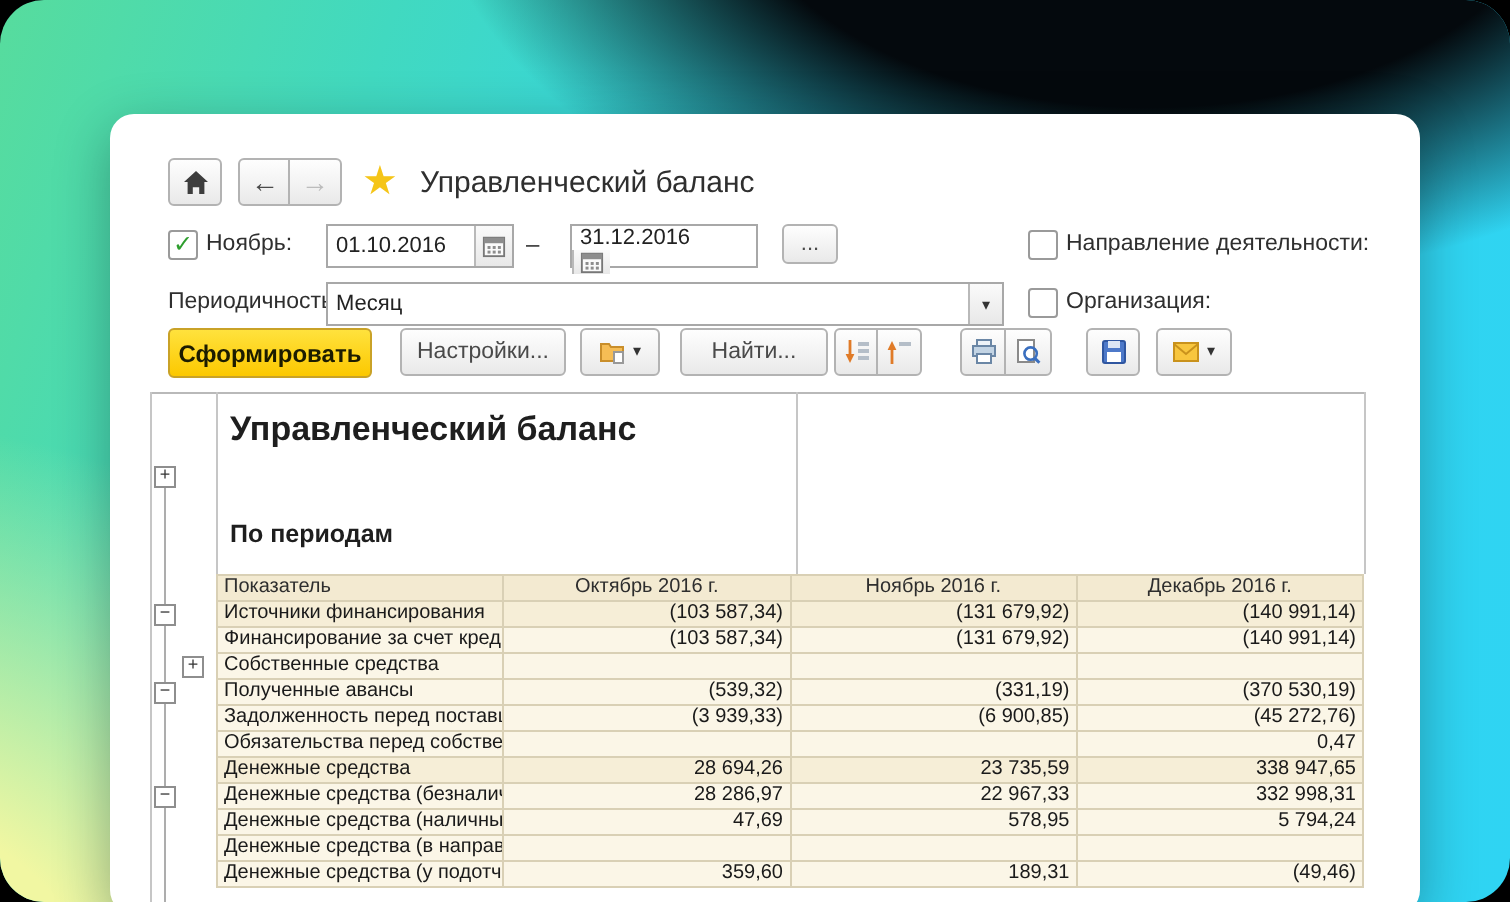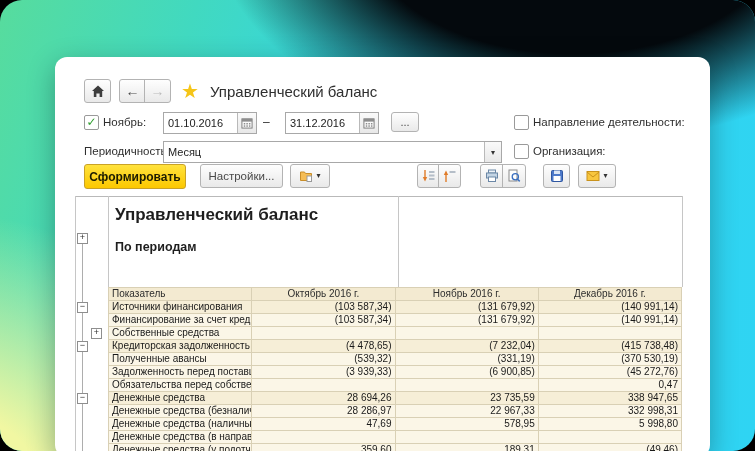--- a/index.html
+++ b/index.html
@@ -95,21 +95,21 @@
               <rect x="5.8" y="6.5" width="1.6" height="1.6"></rect>
               <rect x="8.6" y="6.5" width="1.6" height="1.6"></rect>
               <rect x="3" y="9" width="1.6" height="1.6"></rect>
               <rect x="5.8" y="9" width="1.6" height="1.6"></rect>
               <rect x="8.6" y="9" width="1.6" height="1.6"></rect>
             </g>
         </svg>
       </div>
     </div>
     <span class="dash" style="left:208px;top:58px;">–</span>
-    <div class="field" style="left:230px;top:55px;width:92px;">
+    <div class="field" style="left:230px;top:55px;width:92px;flex-direction:column;">
       <input value="31.12.2016" style="">
       <div class="side-btn">
         <svg width="12" height="12" viewBox="0 0 13 13">
           <rect x="1" y="2" width="11" height="10" fill="#fafafa" stroke="#777"></rect>
           <rect x="1" y="2" width="11" height="3" fill="#8d8d8d"></rect>
           <g fill="#8d8d8d">
               <rect x="3" y="6.5" width="1.6" height="1.6"></rect>
               <rect x="5.8" y="6.5" width="1.6" height="1.6"></rect>
               <rect x="8.6" y="6.5" width="1.6" height="1.6"></rect>
               <rect x="3" y="9" width="1.6" height="1.6"></rect>
@@ -135,20 +135,21 @@
 
     <div class="btn btn-yellow" style="left:29px;top:107px;width:102px;height:25px;">Сформировать</div>
     <div class="btn" style="left:145px;top:107px;width:83px;height:24px;">Настройки...</div>
     <div class="btn" style="left:235px;top:107px;width:40px;height:24px;">
       <svg width="14" height="14" viewBox="0 0 14 14">
         <path d="M1.5 3 h4 l1 1.5 h6 v7 h-11 z" fill="#f6bd55" stroke="#c98e2a"></path>
         <rect x="8" y="7" width="4.5" height="5.5" fill="#fff" stroke="#999"></rect>
       </svg>
       <span class="arrow">▾</span>
     </div>
+    <div class="btn" style="left:285px;top:107px;width:74px;height:24px;">Найти...</div>
     <div class="btn joined-l" style="left:362px;top:107px;width:23px;height:24px;">
       <svg width="14" height="14" viewBox="0 0 14 14">
         <line x1="3" y1="1" x2="3" y2="9" stroke="#e07b28" stroke-width="1.4"></line>
         <path d="M0.8 8 L3 12.5 L5.2 8 Z" fill="#e07b28"></path>
         <g fill="#b5bec8">
             <rect x="7" y="2" width="5.5" height="2"></rect>
             <rect x="7" y="5.5" width="5.5" height="2"></rect>
             <rect x="7" y="9" width="5.5" height="2"></rect>
           </g>
       </svg>
@@ -189,21 +190,21 @@
       <span class="arrow">▾</span>
     </div>
 
     <div class="hline" style="left:20px;top:139px;width:608px;"></div>
     <div class="vline" style="left:20px;top:139px;height:261px;"></div>
     <div class="vline" style="left:53px;top:139px;height:91px;"></div>
     <div class="vline" style="left:343px;top:139px;height:91px;"></div>
     <div class="vline" style="left:627px;top:139px;height:91px;"></div>
 
     <span class="rep-title" style="left:60px;top:148px;">Управленческий баланс</span>
-    <span class="rep-subtitle" style="left:60px;top:183px;">По периодам</span>
+    <span class="rep-subtitle" style="left:60px;top:203px;">По периодам</span>
     <div class="treeline"></div>
     <div class="xbox" style="left:22px;top:176px;">+</div>
     <div id="tree-margin">
         <div class="xbox" style="top: 245px; left: 22px;">−</div>
         <div class="xbox" style="top: 271px; left: 36px;">+</div>
         <div class="xbox" style="top: 284px; left: 22px;">−</div>
         <div class="xbox" style="top: 336px; left: 22px;">−</div>
       </div>
 
     <table class="report">
@@ -227,26 +228,20 @@
             <td class="num">(103 587,34)</td>
             <td class="num">(131 679,92)</td>
             <td class="num">(140 991,14)</td>
           </tr>
           <tr class="detail">
             <td class="lvl1">Собственные средства</td>
             <td class="num"></td>
             <td class="num"></td>
             <td class="num"></td>
           </tr>
-          <tr class="group">
-            <td class="lvl0">Кредиторская задолженность</td>
-            <td class="num">(4 478,65)</td>
-            <td class="num">(7 232,04)</td>
-            <td class="num">(415 738,48)</td>
-          </tr>
           <tr class="detail">
             <td class="lvl1">Полученные авансы</td>
             <td class="num">(539,32)</td>
             <td class="num">(331,19)</td>
             <td class="num">(370 530,19)</td>
           </tr>
           <tr class="detail">
             <td class="lvl1">Задолженность перед поставщиками</td>
             <td class="num">(3 939,33)</td>
             <td class="num">(6 900,85)</td>
@@ -267,21 +262,21 @@
           <tr class="detail">
             <td class="lvl1">Денежные средства (безналичные)</td>
             <td class="num">28 286,97</td>
             <td class="num">22 967,33</td>
             <td class="num">332 998,31</td>
           </tr>
           <tr class="detail">
             <td class="lvl1">Денежные средства (наличные)</td>
             <td class="num">47,69</td>
             <td class="num">578,95</td>
-            <td class="num">5 998,80</td>
+            <td class="num">5 794,24</td>
           </tr>
           <tr class="detail">
             <td class="lvl1">Денежные средства (в направлениях)</td>
             <td class="num"></td>
             <td class="num"></td>
             <td class="num"></td>
           </tr>
           <tr class="detail">
             <td class="lvl1">Денежные средства (у подотчетных лиц)</td>
             <td class="num">359,60</td>

